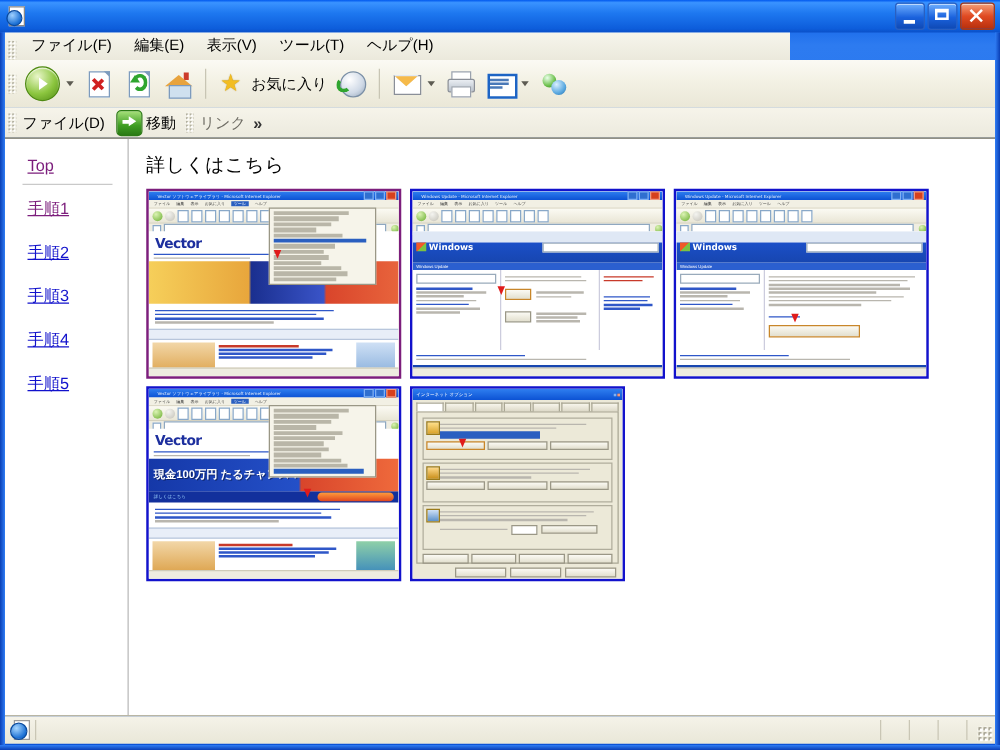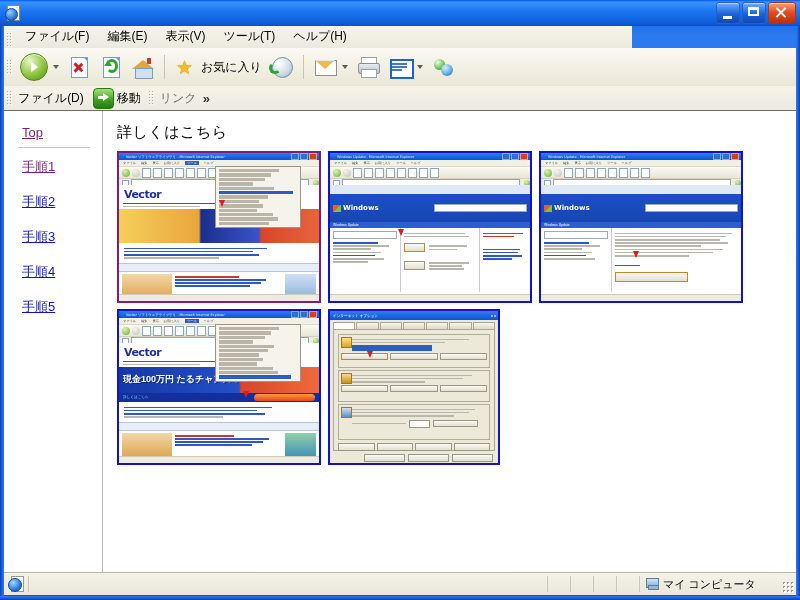--- a/index.html
+++ b/index.html
@@ -182,21 +182,21 @@
      position:relative;overflow:hidden;display:flex;align-items:center;}
   .vb-txt{color:#fff;font-weight:bold;font-size:9px;white-space:nowrap;padding-left:4px;
      text-shadow:1px 1px 0 rgba(0,0,0,.4);}
   .menu-pop{position:absolute;left:48%;top:13px;width:42%;background:#f6f4ea;border:1px solid #9a9786;
      padding:1px 0;z-index:5;}
   .menu-pop .mi{height:3.3px;margin:1.1px 3px;background:#b9b6a8;}
   .menu-pop .mi.sel{background:#2a5fc0;}
   .cursor{position:absolute;width:0;height:0;border-left:3px solid transparent;border-right:3px solid transparent;
      border-top:7px solid #e01b1b;z-index:9;}
   .wlogo{font-family:"DejaVu Sans",sans-serif;font-weight:bold;color:#fff;font-size:7px;}
-  .winhdr{height:28px;background:linear-gradient(180deg,#1b4fc8,#1746b0);display:flex;align-items:center;
+  .winhdr{height:16px;background:linear-gradient(180deg,#1b4fc8,#1746b0);display:flex;align-items:flex-start;
      padding-left:3px;position:relative;}
   .winflag{width:8px;height:7px;margin-right:2px;
      background:linear-gradient(135deg,#f05a28 0 50%,#7cc242 50% 100%);}
   .wu-bar{height:6px;background:#2b5fcf;}
   .txtline{height:1.6px;background:#b9b6ae;margin:1.6px 0;}
   .txtline.b{background:#2f57c8;}
   .txtline.r{background:#c83a2a;}
   .btnfake{display:inline-block;height:5px;border:.5px solid #9a9786;background:linear-gradient(180deg,#fbfaf4,#e2dfce);}
   
   .dlg{position:absolute;inset:0;background:#ece9d8;}
@@ -808,23 +808,16 @@
   <div class="statusbar">
     <div class="sb-icon">
       <div class="pg3"></div>
         <div class="eb3"></div>
     </div>
     <div class="sb-cell"></div>
     <div class="sb-seg"></div>
     <div class="sb-seg"></div>
     <div class="sb-seg"></div>
     <div class="sb-seg"></div>
-    <div class="sb-zone">
-      <div class="pcico">
-        <div class="scr"></div>
-          <div class="bs"></div>
-      </div>
-      <div class="sb-zone-text">マイ コンピュータ</div>
-    </div>
     <div class="grip-res"></div>
   </div>
 
 </div>
 
 </body></html>

